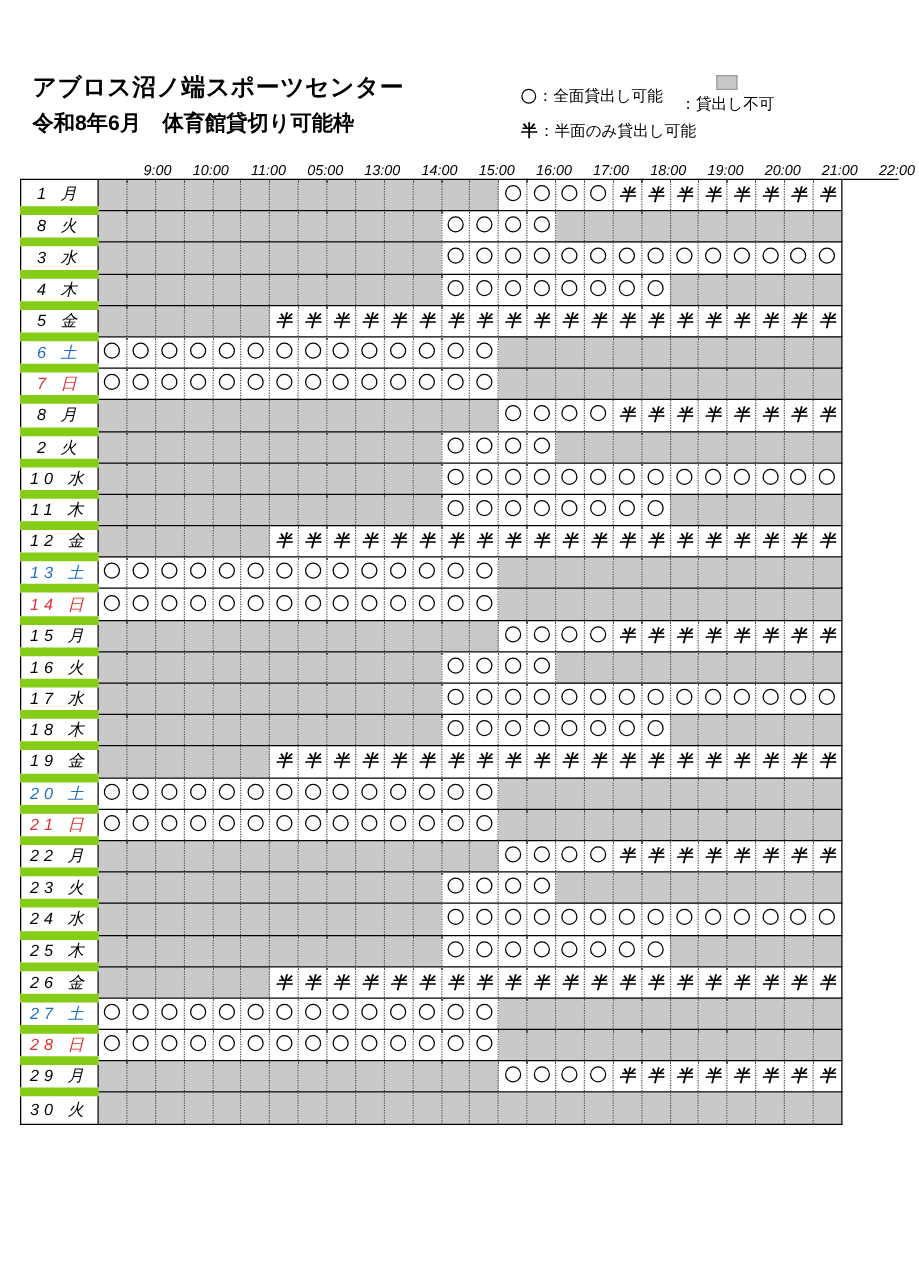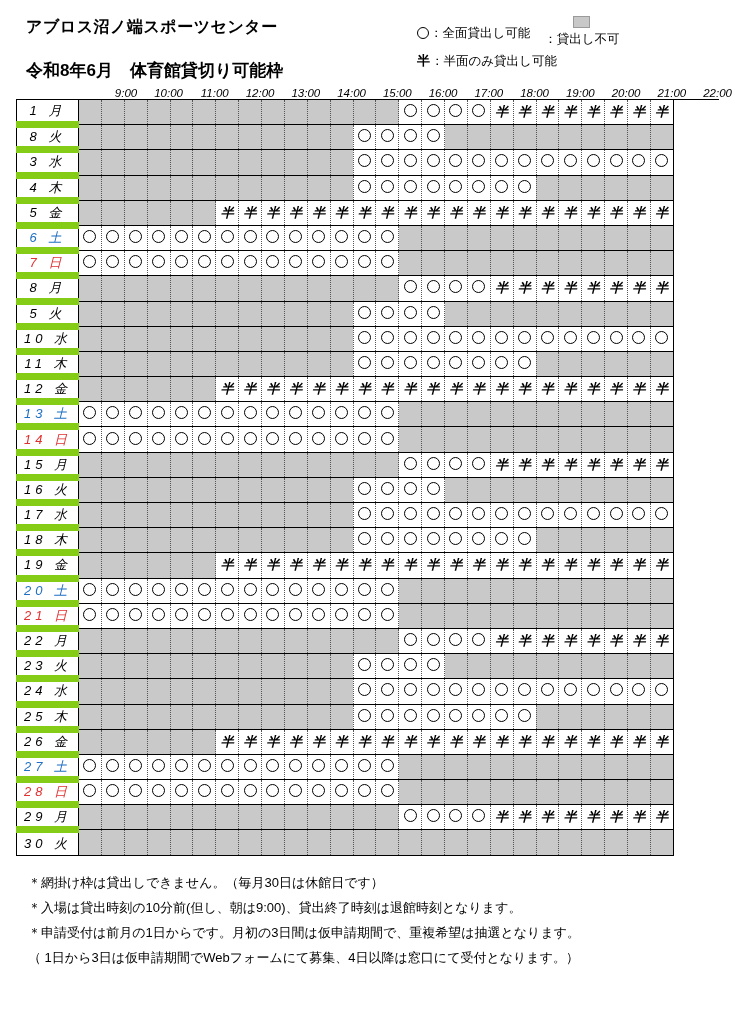--- a/index.html
+++ b/index.html
@@ -20,32 +20,33 @@
     height: 1025px;
     box-sizing: border-box;
     padding: 14px 16px 10px 16px;
   }
   
   .header {
     position: relative;
     height: 62px;
   }
   .title-main {
-    font-size: 16px;
+    font-size: 19px;
     font-weight: bold;
     letter-spacing: 0.5px;
     line-height: 26px;
     margin-left: 10px;
+    margin-top: 44px;
   }
   .title-sub {
     font-size: 17px;
     font-weight: bold;
     line-height: 26px;
     margin-left: 10px;
-    margin-top: 18px;
+    margin-top: 2px;
   }
   .legend {
     position: absolute;
     right: 2px;
     top: 2px;
     width: 300px;
     font-size: 12.5px;
     line-height: 22px;
   }
   .legend-row {
@@ -199,21 +200,21 @@
     </div>
   </div>
 
   <table class="cal">
     <thead>
       <tr class="hdr-row">
         <th class="col-day"></th>
       <th colspan="2" class="hdr-label"><span>9:00</span></th>
           <th colspan="2" class="hdr-label"><span>10:00</span></th>
           <th colspan="2" class="hdr-label"><span>11:00</span></th>
-          <th colspan="2" class="hdr-label"><span>12:00</span></th>
+          <th colspan="2" class="hdr-label"><span>05:00</span></th>
           <th colspan="2" class="hdr-label"><span>13:00</span></th>
           <th colspan="2" class="hdr-label"><span>14:00</span></th>
           <th colspan="2" class="hdr-label"><span>15:00</span></th>
           <th colspan="2" class="hdr-label"><span>16:00</span></th>
           <th colspan="2" class="hdr-label"><span>17:00</span></th>
           <th colspan="2" class="hdr-label"><span>18:00</span></th>
           <th colspan="2" class="hdr-label"><span>19:00</span></th>
           <th colspan="2" class="hdr-label"><span>20:00</span></th>
           <th colspan="2" class="hdr-label"><span>21:00</span></th>
           <th colspan="2" class="hdr-label"><span>22:00</span></th>
@@ -446,21 +447,21 @@
           <td class="slotcell"><span class="mark-h">半</span></td>
           <td class="slotcell"><span class="mark-h">半</span></td>
           <td class="slotcell"><span class="mark-h">半</span></td>
           <td class="slotcell"><span class="mark-h">半</span></td>
           <td class="slotcell"><span class="mark-h">半</span></td>
           <td class="slotcell"><span class="mark-h">半</span></td>
           <td class="slotcell"><span class="mark-h">半</span></td>
           <td class="slotcell last"><span class="mark-h">半</span></td>
         </tr>
         <tr class="row">
-          <td class="daycell">5 火</td>
+          <td class="daycell">2 火</td>
           <td class="slotcell gray"></td>
           <td class="slotcell gray"></td>
           <td class="slotcell gray"></td>
           <td class="slotcell gray"></td>
           <td class="slotcell gray"></td>
           <td class="slotcell gray"></td>
           <td class="slotcell gray"></td>
           <td class="slotcell gray"></td>
           <td class="slotcell gray"></td>
           <td class="slotcell gray"></td>
@@ -1086,20 +1087,14 @@
           <td class="slotcell gray"></td>
           <td class="slotcell gray"></td>
           <td class="slotcell gray"></td>
           <td class="slotcell gray"></td>
           <td class="slotcell gray"></td>
           <td class="slotcell gray last"></td>
         </tr>
       </tbody>
   </table>
 
-  <div class="notes">
-      <div class="note">＊網掛け枠は貸出しできません。（毎月30日は休館日です）</div>
-      <div class="note">＊入場は貸出時刻の10分前(但し、朝は9:00)、貸出終了時刻は退館時刻となります。</div>
-      <div class="note">＊申請受付は前月の1日からです。月初の3日間は仮申請期間で、重複希望は抽選となります。</div>
-      <div class="note">（ 1日から3日は仮申請期間でWebフォームにて募集、4日以降は窓口にて受付となります。）</div>
-    </div>
 
 </div>
 
 </body></html>

